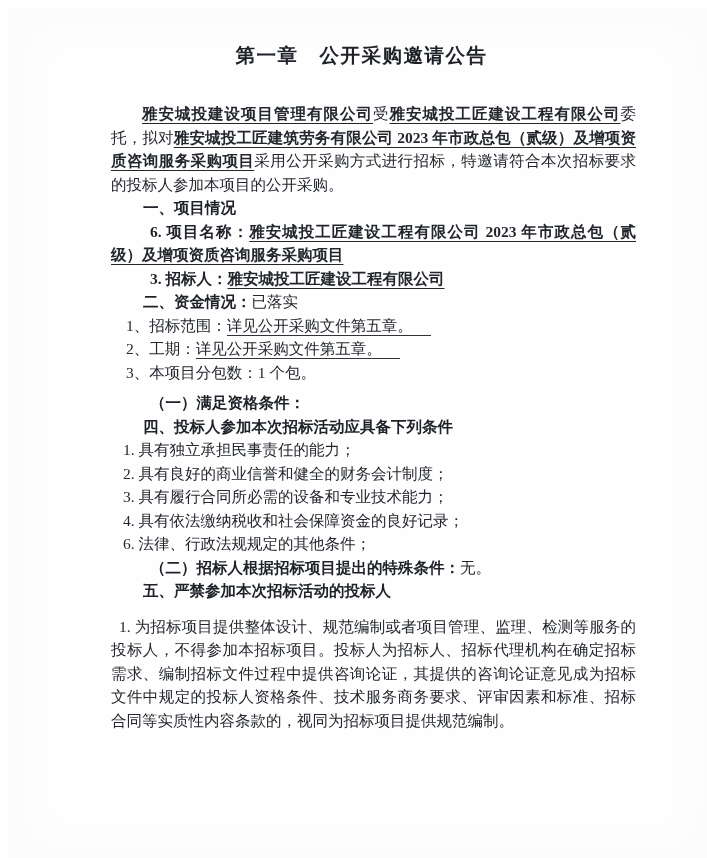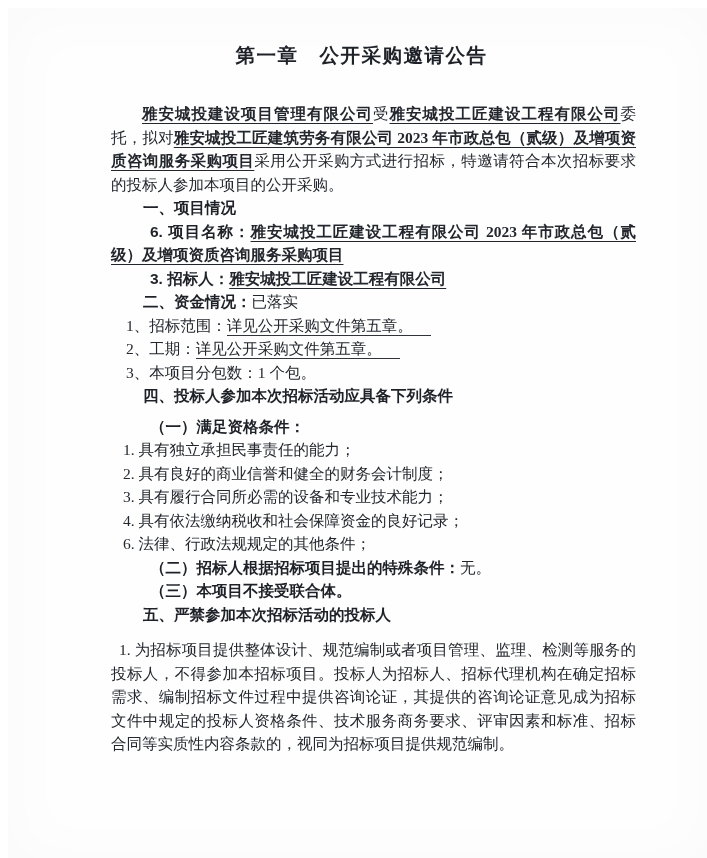--- a/index.html
+++ b/index.html
@@ -30,21 +30,21 @@
     margin-top:6px;
     color:#1e2228;
   }
   .intro{
     margin-top:32px;
     text-indent:2em;
     text-align:justify;
   }
   .just{text-align:justify;}
   .h{
-    font-family:Liberation Sans, sans-serif;
+    font-family:Liberation Serif, serif;
     font-weight:700;
     color:#1e2228;
   }
   .ind2{text-indent:32px;}   
   .ind25{text-indent:39px;}  
   .ind11{text-indent:15px;}  
   .ind08{text-indent:12px;}  
   .bu{
     font-weight:700;
     text-decoration:underline;
@@ -89,31 +89,30 @@
 
   <p class="ind2"><span class="h">二、资金情况：</span><span>已落实</span></p>
 
 
   <p class="ind11"><span>1、招标范围：</span><span class="uext">详见公开采购文件第五章。</span></p>
 
   <p class="ind11"><span>2、工期：</span><span class="uext">详见公开采购文件第五章。</span></p>
 
   <p class="ind11">3、本项目分包数：1 个包。</p>
 
+  <p class="h ind25 gap-sm">（一）满足资格条件：</p>
+
   <p class="h ind2">四、投标人参加本次招标活动应具备下列条件</p>
-
-  <p class="h ind25 gap-sm">（一）满足资格条件：</p>
 
   <p class="ind08">1. 具有独立承担民事责任的能力；</p>
   <p class="ind08">2. 具有良好的商业信誉和健全的财务会计制度；</p>
   <p class="ind08">3. 具有履行合同所必需的设备和专业技术能力；</p>
   <p class="ind08">4. 具有依法缴纳税收和社会保障资金的良好记录；</p>
   <p class="ind08">6. 法律、行政法规规定的其他条件；</p>
 
   <p class="ind25"><span class="h">（二）招标人根据招标项目提出的特殊条件：</span><span>无。</span></p>
 
-  <p class="h ind25">（三）本项目不接受联合体。</p>
 
   <p class="h ind2">五、严禁参加本次招标活动的投标人</p>
 
   <p class="s5p">1. 为招标项目提供整体设计、规范编制或者项目管理、监理、检测等服务的投标人，不得参加本招标项目。投标人为招标人、招标代理机构在确定招标需求、编制招标文件过程中提供咨询论证，其提供的咨询论证意见成为招标文件中规定的投标人资格条件、技术服务商务要求、评审因素和标准、招标合同等实质性内容条款的，视同为招标项目提供规范编制。</p>
 
 </div>
 
 </body></html>

